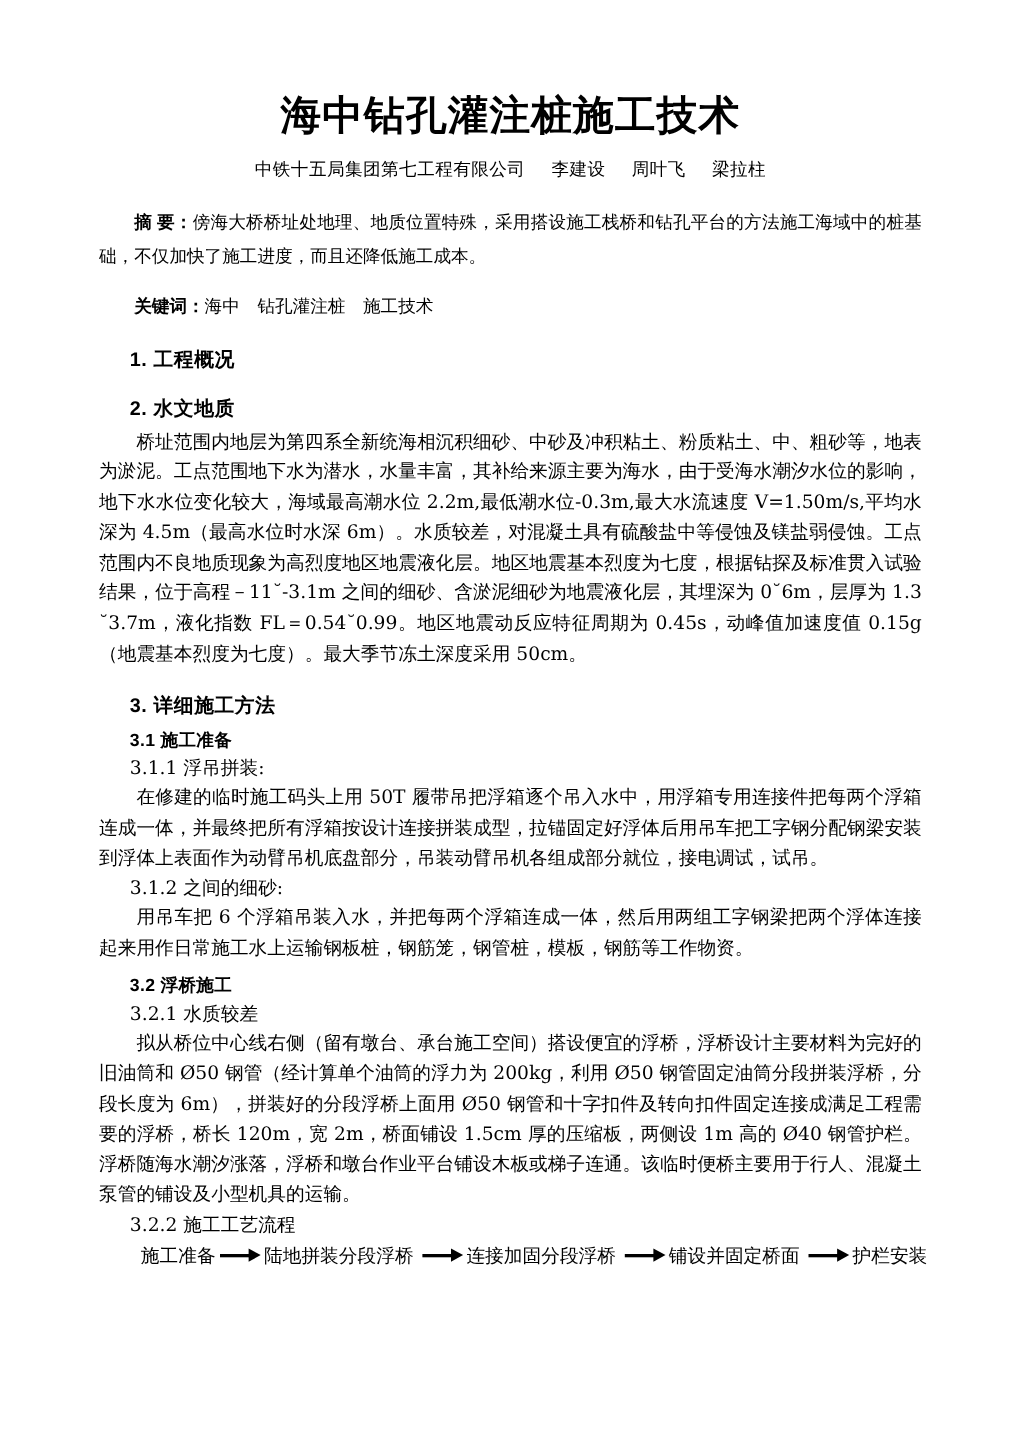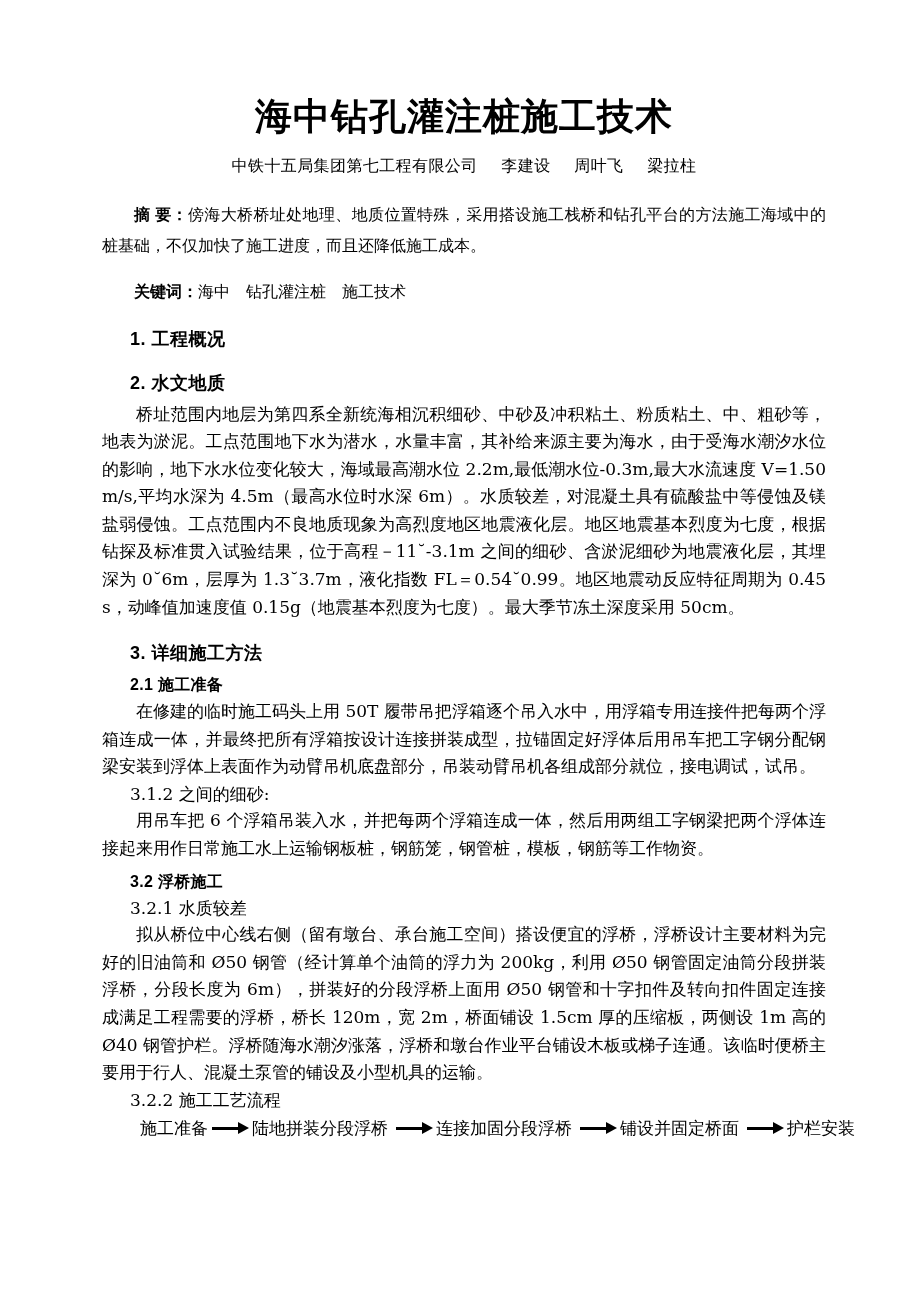--- a/index.html
+++ b/index.html
@@ -11,21 +11,21 @@
     width: 920px;
     height: 1302px;
     font-family: "DejaVu Serif", "Liberation Serif", serif;
     color: #000000;
     overflow: hidden;
   }
   .page {
     width: 920px;
     height: 1302px;
     box-sizing: border-box;
-    padding: 12px;
+    padding: 0;
     position: relative;
     background: #ffffff;
   }
   .content {
     padding-left: 90px;
     padding-right: 82px;
     padding-top: 82px;
   }
 
   
@@ -164,21 +164,22 @@
       <span class="lbl-bold">关键词：</span><span>海中</span><span class="kw-gap"></span><span>钻孔灌注桩</span><span class="kw-gap"></span><span>施工技术</span>
     </p>
 
     <h2 class="sec">1. 工程概况</h2>
 
     <h2 class="sec">2. 水文地质</h2>
     <p class="body">桥址范围内地层为第四系全新统海相沉积细砂、中砂及冲积粘土、粉质粘土、中、粗砂等，地表为淤泥。工点范围地下水为潜水，水量丰富，其补给来源主要为海水，由于受海水潮汐水位的影响，地下水水位变化较大，海域最高潮水位 2.2m,最低潮水位-0.3m,最大水流速度 V=1.50m/s,平均水深为 4.5m（最高水位时水深 6m）。水质较差，对混凝土具有硫酸盐中等侵蚀及镁盐弱侵蚀。工点范围内不良地质现象为高烈度地区地震液化层。地区地震基本烈度为七度，根据钻探及标准贯入试验结果，位于高程－11˘-3.1m 之间的细砂、含淤泥细砂为地震液化层，其埋深为 0˘6m，层厚为 1.3˘3.7m，液化指数 FL＝0.54˘0.99。地区地震动反应特征周期为 0.45s，动峰值加速度值 0.15g（地震基本烈度为七度）。最大季节冻土深度采用 50cm。</p>
 
     <h2 class="sec">3. 详细施工方法</h2>
 
-    <h3 class="subsec">2.1 施工准备</h3>
+    <h3 class="subsec">3.1 施工准备</h3>
+    <p class="subsubsec">3.1.1 浮吊拼装:</p>
     <p class="body">在修建的临时施工码头上用 50T 履带吊把浮箱逐个吊入水中，用浮箱专用连接件把每两个浮箱连成一体，并最终把所有浮箱按设计连接拼装成型，拉锚固定好浮体后用吊车把工字钢分配钢梁安装到浮体上表面作为动臂吊机底盘部分，吊装动臂吊机各组成部分就位，接电调试，试吊。</p>
     <p class="subsubsec">3.1.2 之间的细砂:</p>
     <p class="body">用吊车把 6 个浮箱吊装入水，并把每两个浮箱连成一体，然后用两组工字钢梁把两个浮体连接起来用作日常施工水上运输钢板桩，钢筋笼，钢管桩，模板，钢筋等工作物资。</p>
 
     <h3 class="subsec">3.2 浮桥施工</h3>
     <p class="subsubsec">3.2.1 水质较差</p>
     <p class="body">拟从桥位中心线右侧（留有墩台、承台施工空间）搭设便宜的浮桥，浮桥设计主要材料为完好的旧油筒和 Ø50 钢管（经计算单个油筒的浮力为 200kg，利用 Ø50 钢管固定油筒分段拼装浮桥，分段长度为 6m），拼装好的分段浮桥上面用 Ø50 钢管和十字扣件及转向扣件固定连接成满足工程需要的浮桥，桥长 120m，宽 2m，桥面铺设 1.5cm 厚的压缩板，两侧设 1m 高的 Ø40 钢管护栏。浮桥随海水潮汐涨落，浮桥和墩台作业平台铺设木板或梯子连通。该临时便桥主要用于行人、混凝土泵管的铺设及小型机具的运输。</p>
     <p class="subsubsec">3.2.2 施工工艺流程</p>
 
     <div class="flow">

